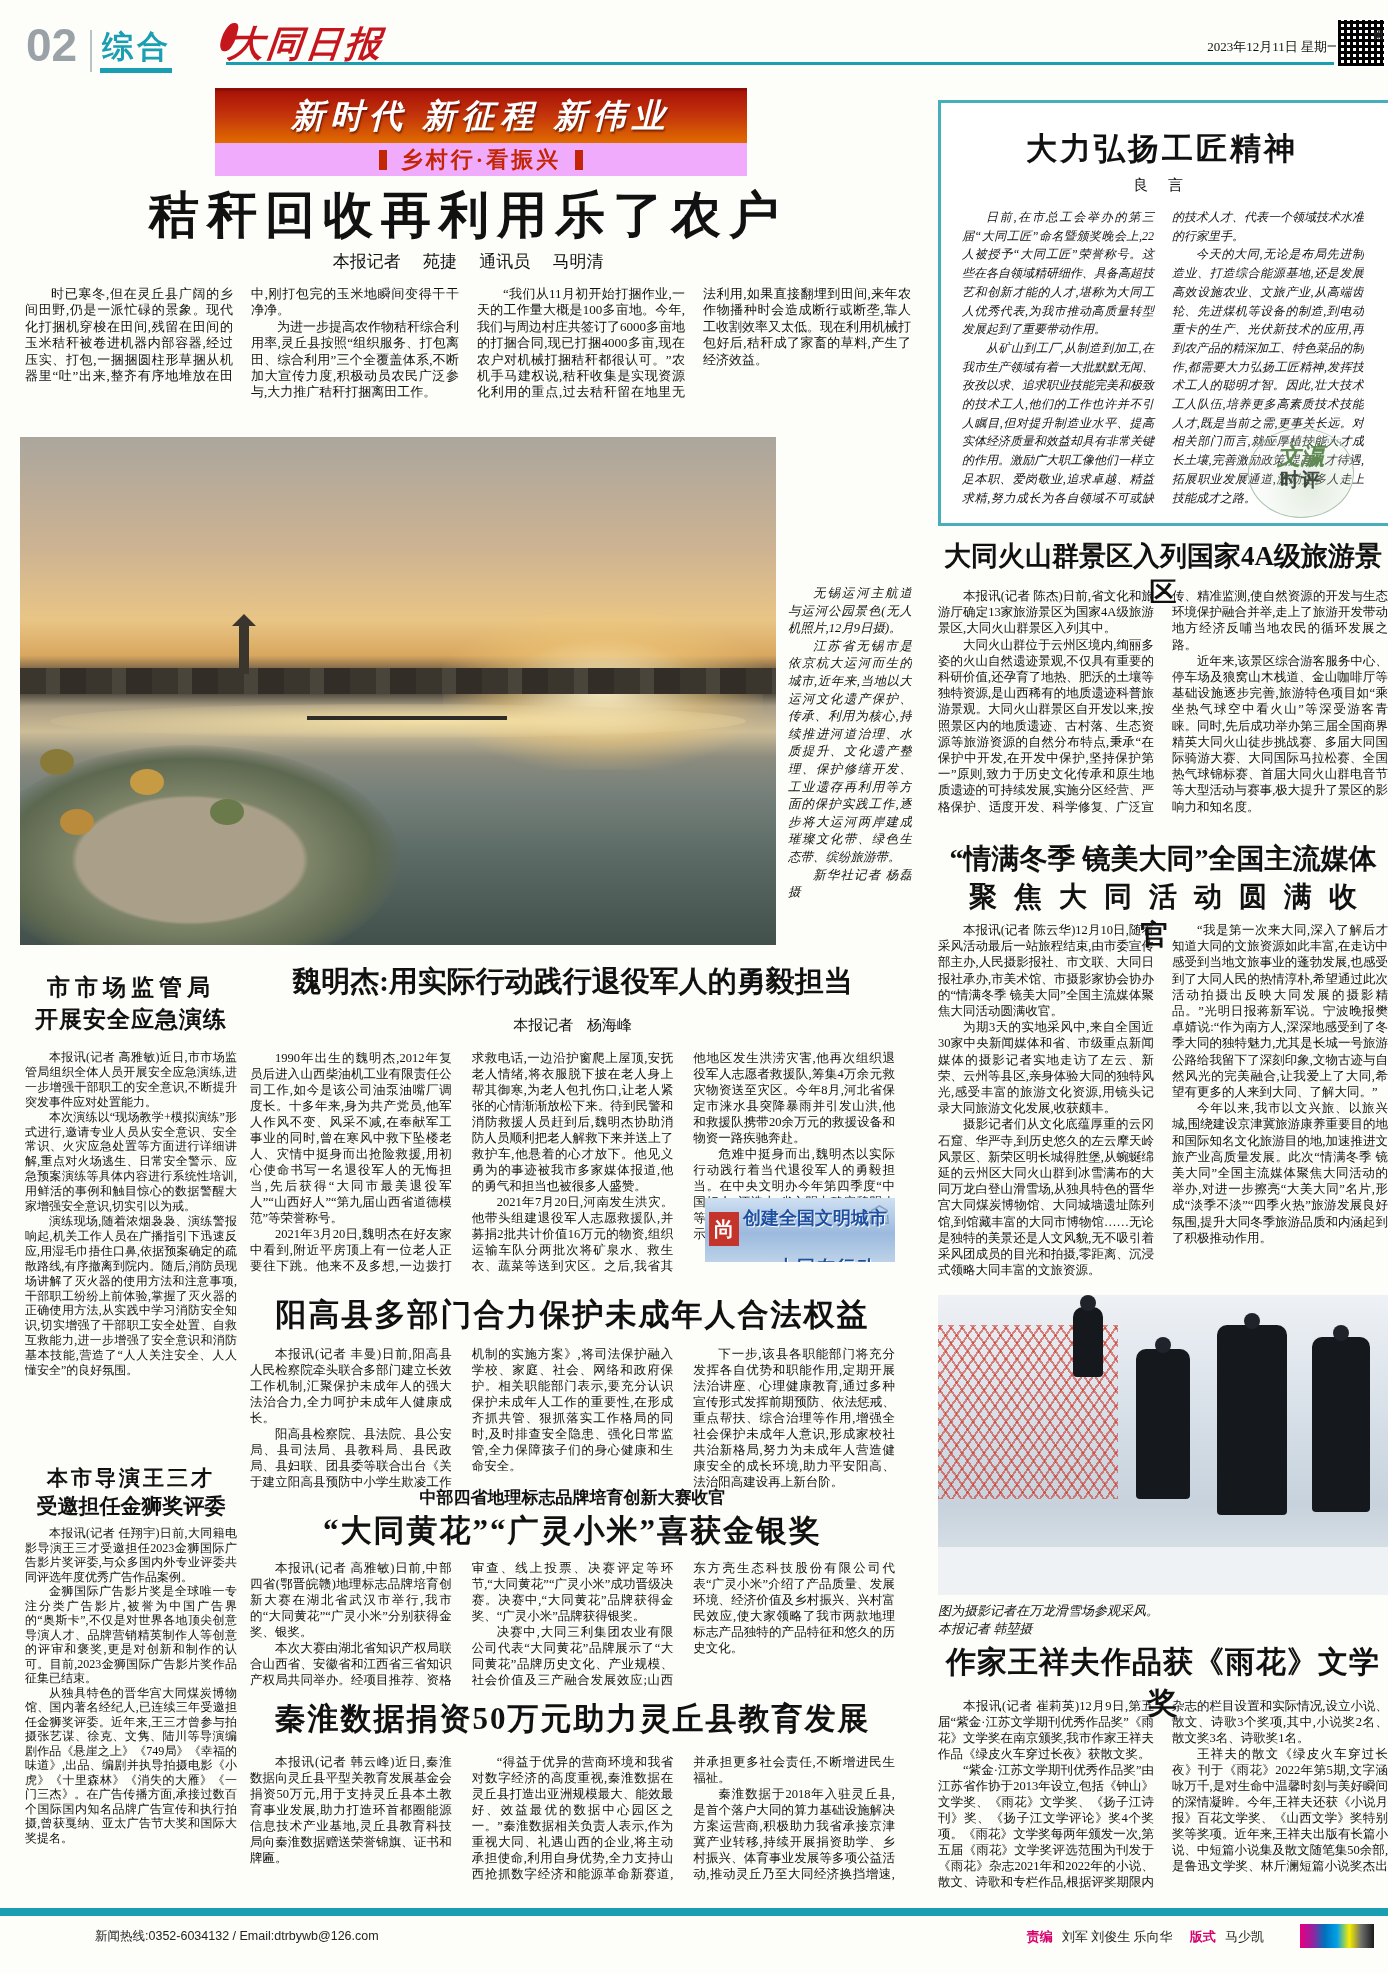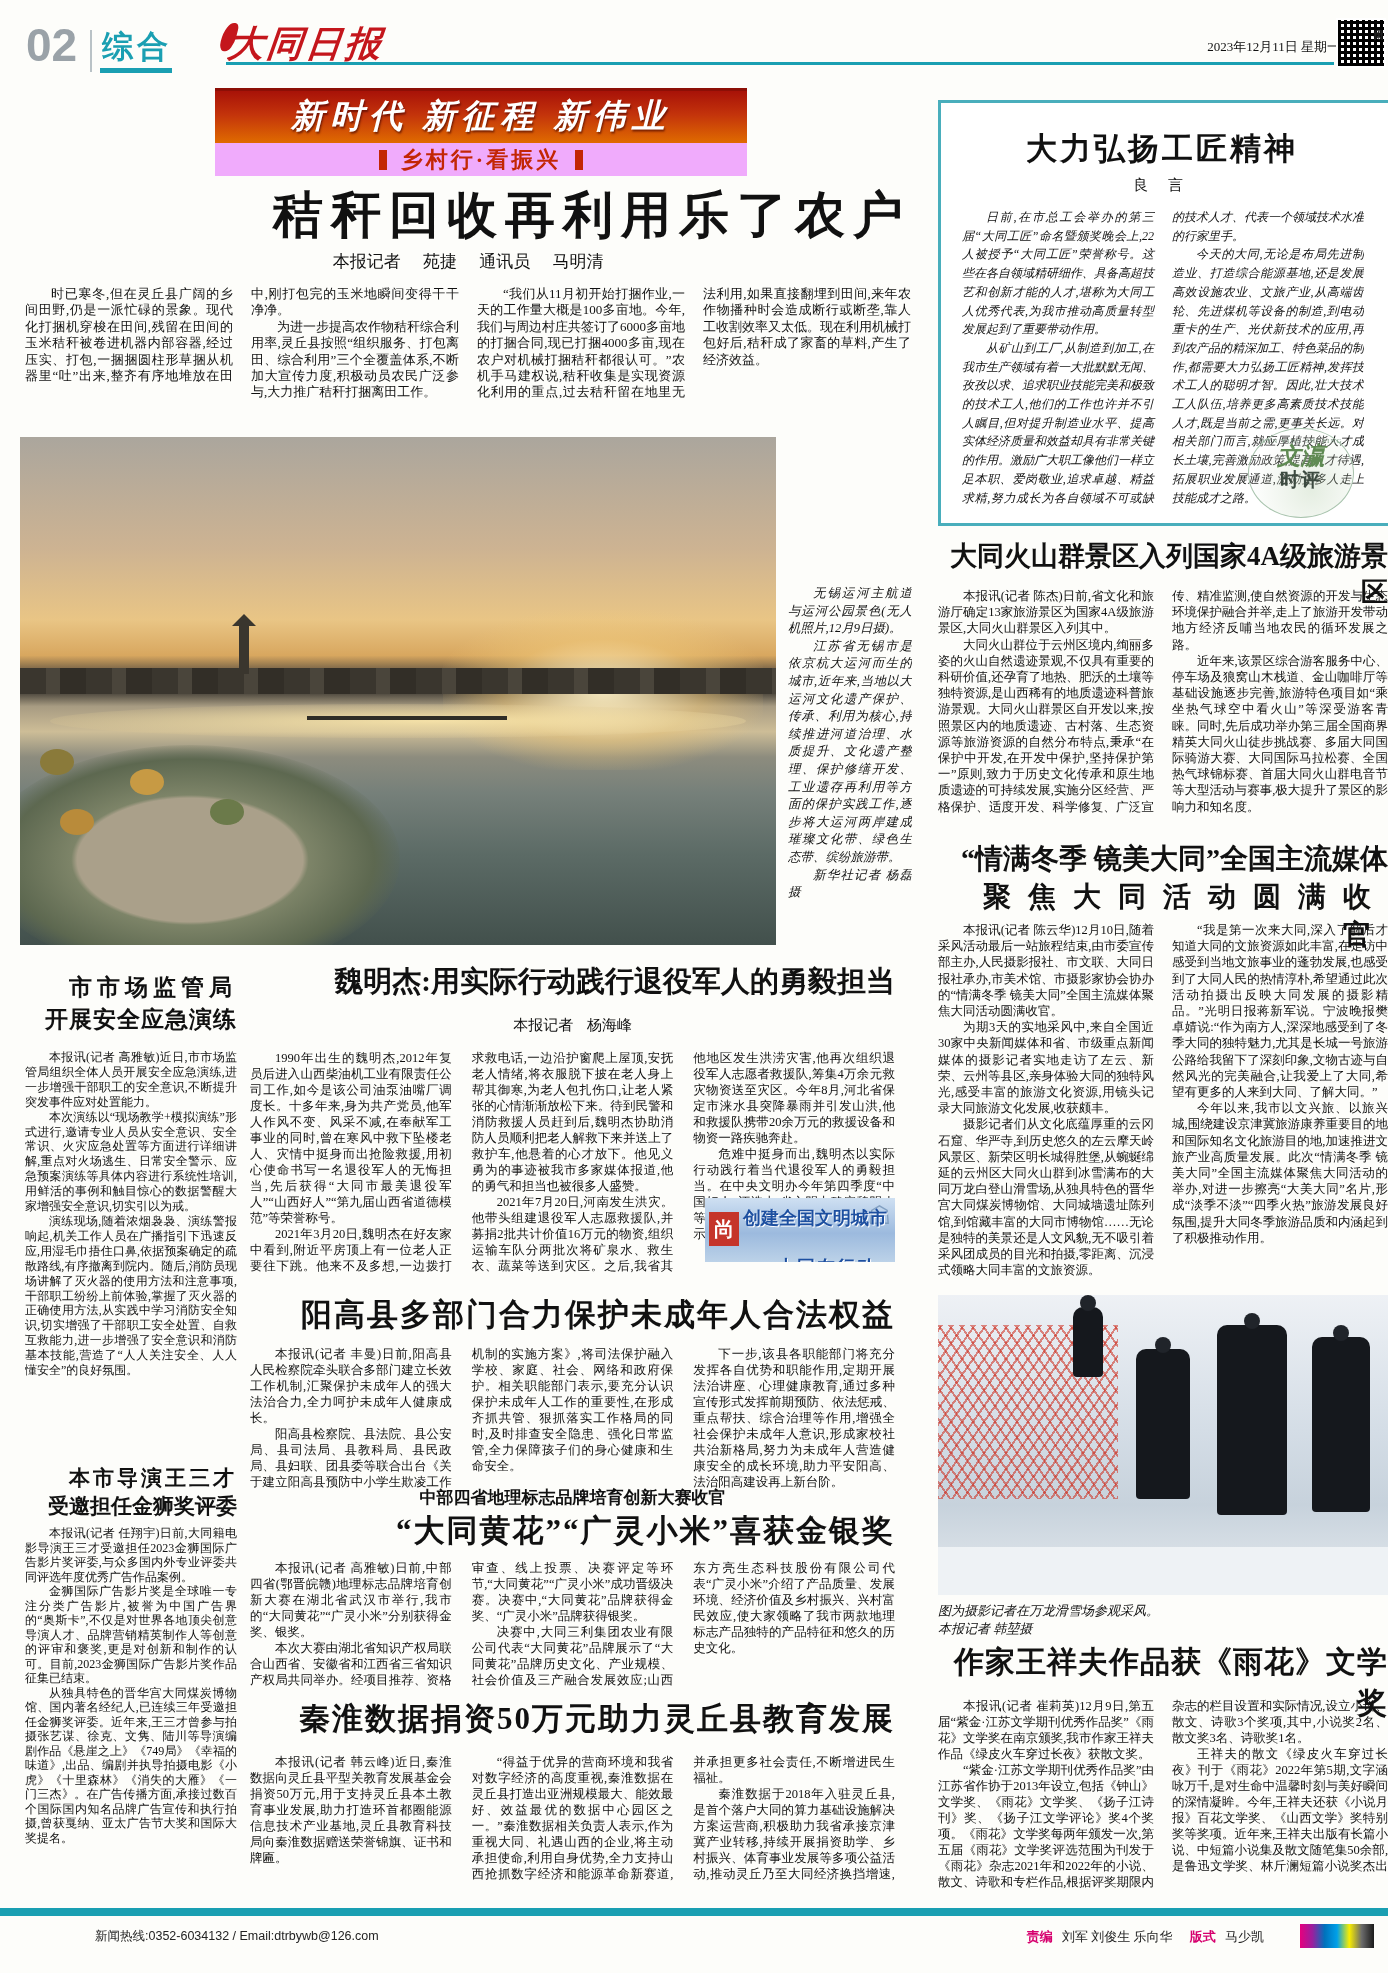--- a/index.html
+++ b/index.html
@@ -6,21 +6,21 @@
   #page{position:relative;width:1388px;height:1973px;background:#fdfdfa;margin:0 auto;
         font-family:"Liberation Serif","DejaVu Serif",serif;color:#111;overflow:hidden;}
   .abs{position:absolute;}
   .heiti{font-family:"Liberation Sans","DejaVu Sans",sans-serif;}
   .kai{font-style:italic;}
   .jtext{text-align:justify;overflow:hidden;}
   .jtext p{margin:0;text-indent:2em;}
   .cols2{column-count:2;column-gap:18px;}
   .cols3{column-count:3;column-gap:20px;}
   .cols4{column-count:4;column-gap:18px;}
-  .hl{font-weight:900;text-align:right;letter-spacing:2px;}
+  .hl{font-weight:900;text-align:center;letter-spacing:2px;}
   
   #pagenum{left:26px;top:18px;font-size:46px;font-weight:bold;color:#9aa2a8;font-family:"Liberation Sans",sans-serif;}
   #hdr-divider{left:90px;top:30px;width:2px;height:42px;background:#b9c2c6;}
   #section{left:102px;top:26px;font-size:31px;font-weight:900;color:#1a9fb2;letter-spacing:4px;}
   #section-underline{left:100px;top:68px;width:72px;height:5px;background:#1a9fb2;}
   #masthead{left:228px;top:20px;font-size:36px;font-weight:900;font-style:italic;color:#c4161c;letter-spacing:3px;transform:skewX(-6deg);}
   #flame{left:222px;top:22px;width:14px;height:30px;background:#c4161c;border-radius:70% 20% 60% 30%;transform:rotate(14deg);}
   #issue-date{left:1160px;top:38px;width:180px;font-size:13px;text-align:right;}
   #hdr-rule{left:226px;top:62px;width:1108px;height:3px;background:#1a9fb2;}
   #qr{left:1338px;top:20px;width:46px;height:46px;background:

